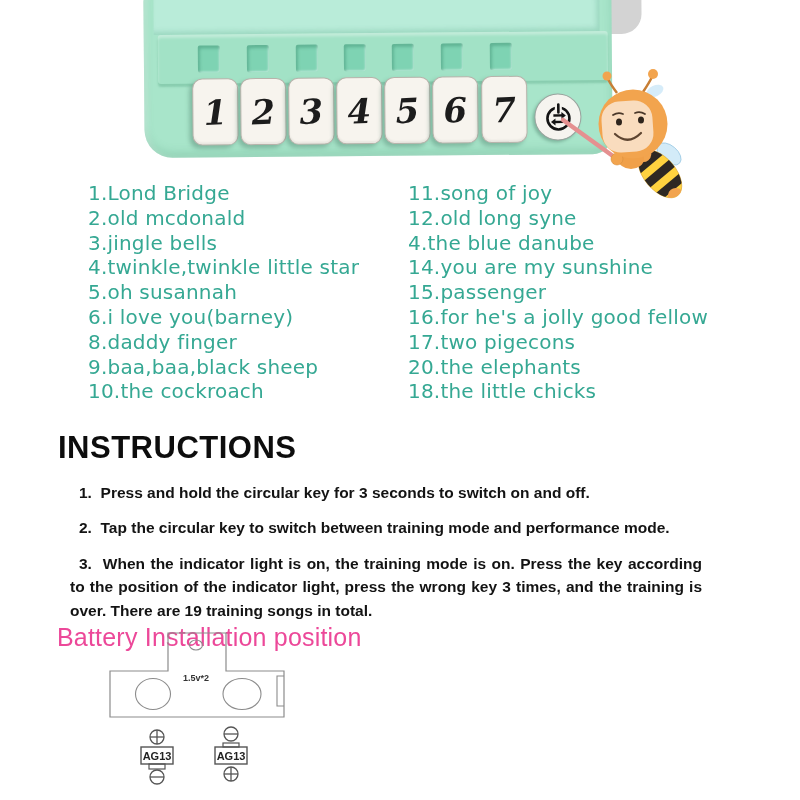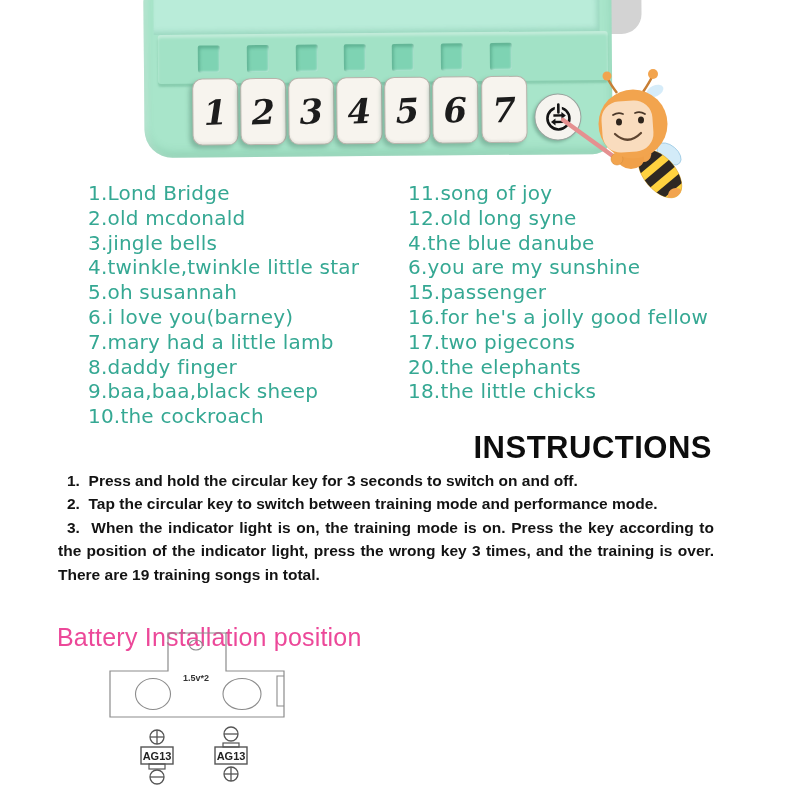--- a/index.html
+++ b/index.html
@@ -31,27 +31,27 @@
         box-shadow:-2px 2px 3px rgba(70,120,100,.40);}
   .bee-layer{position:absolute;left:535px;top:55px;width:190px;height:150px;}
 
   
   .song-col{position:absolute;top:181px;color:#35a893;font-family:"DejaVu Sans",sans-serif;
         font-size:20px;line-height:24.8px;letter-spacing:.2px;font-weight:400;white-space:nowrap;}
   .song-col.left{left:88px;}
   .song-col.right{left:408px;}
 
   
-  .instr-title{position:absolute;left:58px;top:430px;width:654px;text-align:right;
+  .instr-title{position:absolute;left:58px;top:430px;width:654px;text-align:left;
         font-size:31px;font-weight:bold;color:#0d0d0d;letter-spacing:.5px;
         font-family:"Liberation Sans",sans-serif;}
   .instr-body{position:absolute;left:58px;top:469px;width:656px;color:#131313;
         font-size:15.5px;font-weight:bold;line-height:23.4px;
         font-family:"Liberation Sans",sans-serif;}
-  .instr-body p{margin:0;text-indent:9px;}
+  .instr-body p{margin:12px;text-indent:9px;}
   .instr-body p.justify{text-align:justify;}
 
   
   .battery-title{position:absolute;left:57px;top:586px;font-size:25px;font-weight:normal;
         color:#ec4899;font-family:"Liberation Sans",sans-serif;letter-spacing:.2px;margin-top:37px;}
   .battery-svg{position:absolute;left:92px;top:624px;}
 </style>
 </head>
 <body>
 
@@ -144,30 +144,29 @@
     <path d="M80,79 q13,12 26,-1" fill="none" stroke="#5d4430" stroke-width="2.2" stroke-linecap="round"></path>
   </svg>
 
   <div class="song-col left">
     <div>1.Lond Bridge</div>
     <div>2.old mcdonald</div>
     <div>3.jingle bells</div>
     <div>4.twinkle,twinkle little star</div>
     <div>5.oh susannah</div>
     <div>6.i love you(barney)</div>
-    <div>7.mary had a little lamb</div>
     <div>8.daddy finger</div>
     <div>9.baa,baa,black sheep</div>
     <div>10.the cockroach</div>
   </div>
   <div class="song-col right">
     <div>11.song of joy</div>
     <div>12.old long syne</div>
     <div>4.the blue danube</div>
-    <div>6.you are my sunshine</div>
+    <div>14.you are my sunshine</div>
     <div>15.passenger</div>
     <div>16.for he's a jolly good fellow</div>
     <div>17.two pigecons</div>
     <div>20.the elephants</div>
     <div>18.the little chicks</div>
   </div>
 
   <div class="instr-title">INSTRUCTIONS</div>
   <div class="instr-body">
     <p>1.&nbsp; Press and hold the circular key for 3 seconds to switch on and off.</p>

